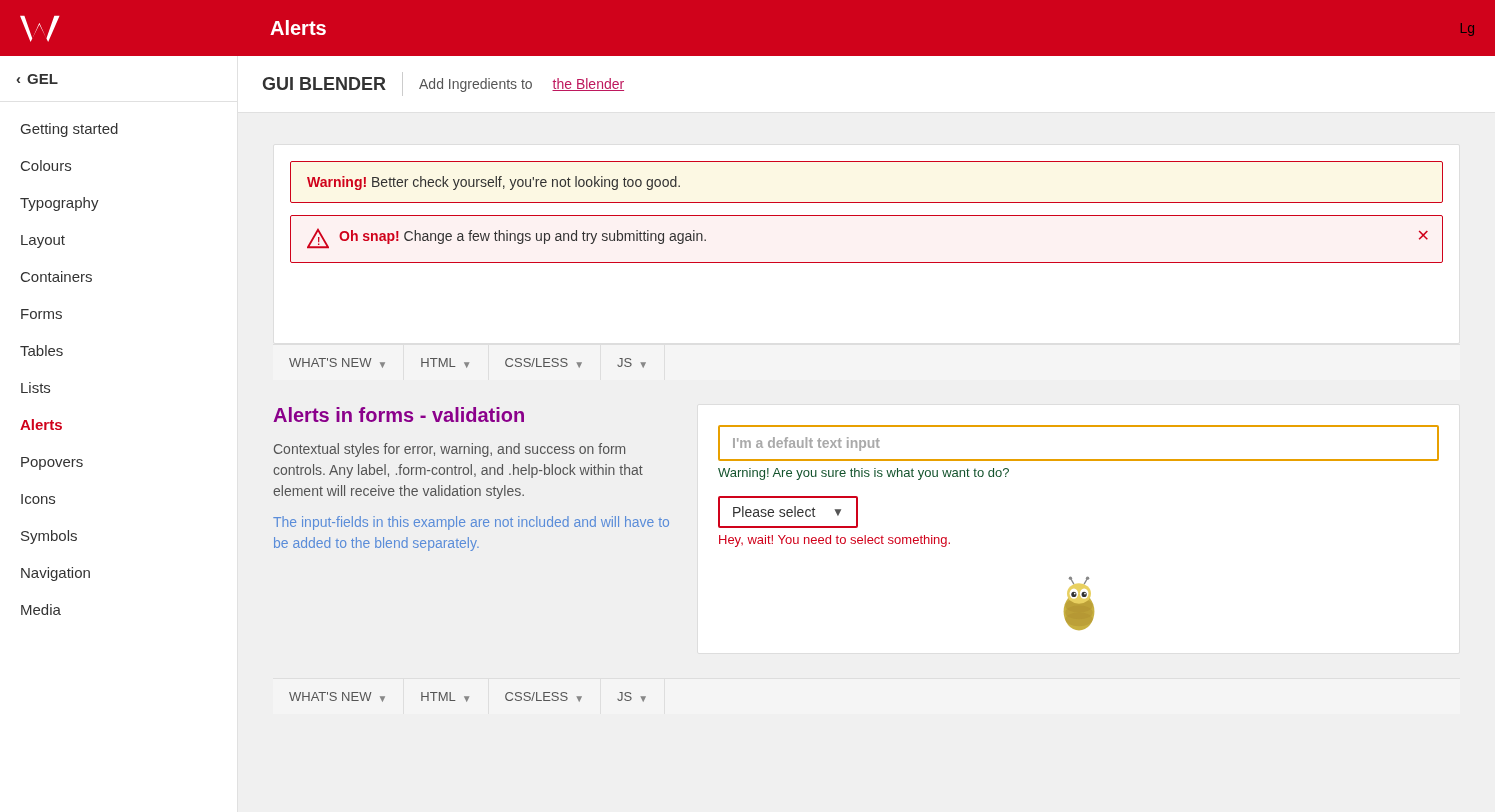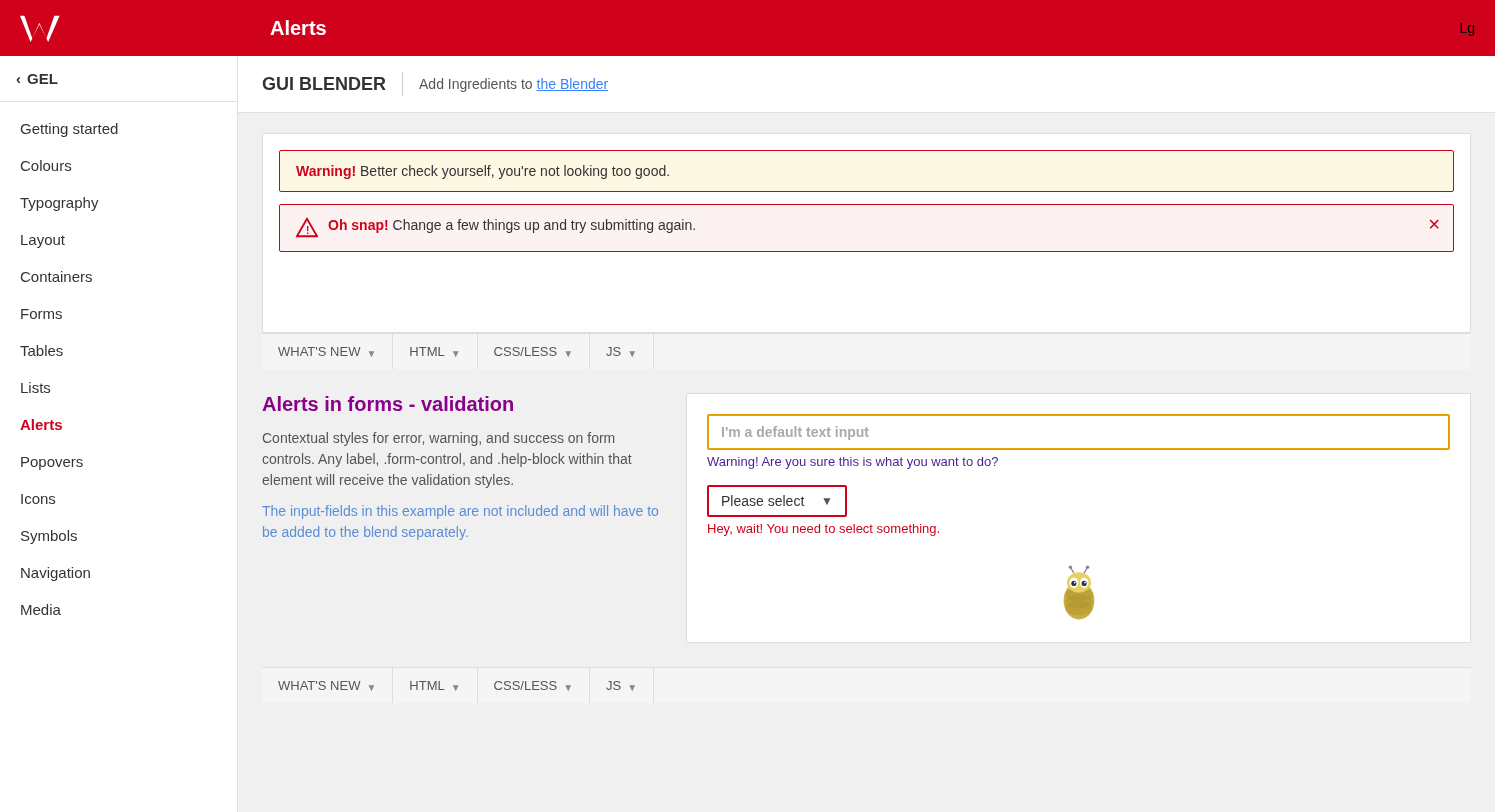--- a/index.html
+++ b/index.html
@@ -94,27 +94,28 @@
     .content-header-divider {
       width: 1px;
       height: 24px;
       background: #ccc;
     }
     .content-header-link {
       font-size: 14px;
       color: #555;
     }
     .content-header-link a {
-      color: #3b82f6;
+      color: #be185d;
       text-decoration: underline;
+      margin-left: 16px;
     }
 
     
     .content-body {
-      padding: 0;
+      padding: 11px;
     }
 
     
     .section-row {
       display: flex;
       background: #f0f0f0;
       padding: 24px;
       gap: 24px;
     }
     .section-desc {
@@ -208,21 +209,21 @@
       font-size: 14px;
       color: #aaa;
       outline: none;
       font-weight: bold;
     }
     .form-input::placeholder { color: #aaa; }
     .help-block {
       font-size: 13px;
       margin-top: 4px;
     }
-    .help-block.warning { color: #4c1d95; }
+    .help-block.warning { color: #14532d; }
     .help-block.error { color: #d0021b; }
 
     .form-select-wrapper {
       display: inline-flex;
       align-items: center;
       border: 2px solid #d0021b;
       border-radius: 2px;
       padding: 6px 12px;
       cursor: pointer;
       background: #fff;

